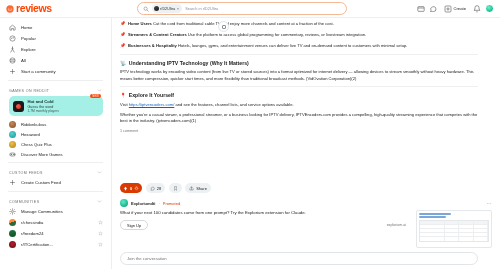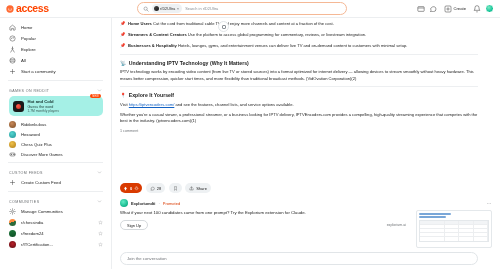--- a/index.html
+++ b/index.html
@@ -232,21 +232,21 @@
 <div class="app">
 
   <div class="header">
     <div class="logo-wrap">
       <svg class="hicon" viewBox="0 0 24 24">
         <circle cx="12" cy="12" r="11" fill="#ff4500"></circle>
         <circle cx="8.3" cy="12" r="1.6" fill="#fff"></circle>
         <circle cx="15.7" cy="12" r="1.6" fill="#fff"></circle>
         <path d="M7.5 15.5c1.3 1.4 7.7 1.4 9 0" stroke="#fff" stroke-width="1.3" fill="none" stroke-linecap="round"></path>
       </svg>
-      <span class="logo-text">access</span>
+      <span class="logo-text">reviews</span>
     </div>
 
     <div class="search-wrap">
       <div class="searchbar">
         <svg class="s-icon" viewBox="0 0 24 24" fill="none" stroke="#5c6064" stroke-width="2.4">
           <circle cx="10.5" cy="10.5" r="6.5"></circle>
             <line x1="15.5" y1="15.5" x2="21" y2="21" stroke-linecap="round"></line>
         </svg>
         <span class="sub-chip">
           <span class="chip-dot"></span>

